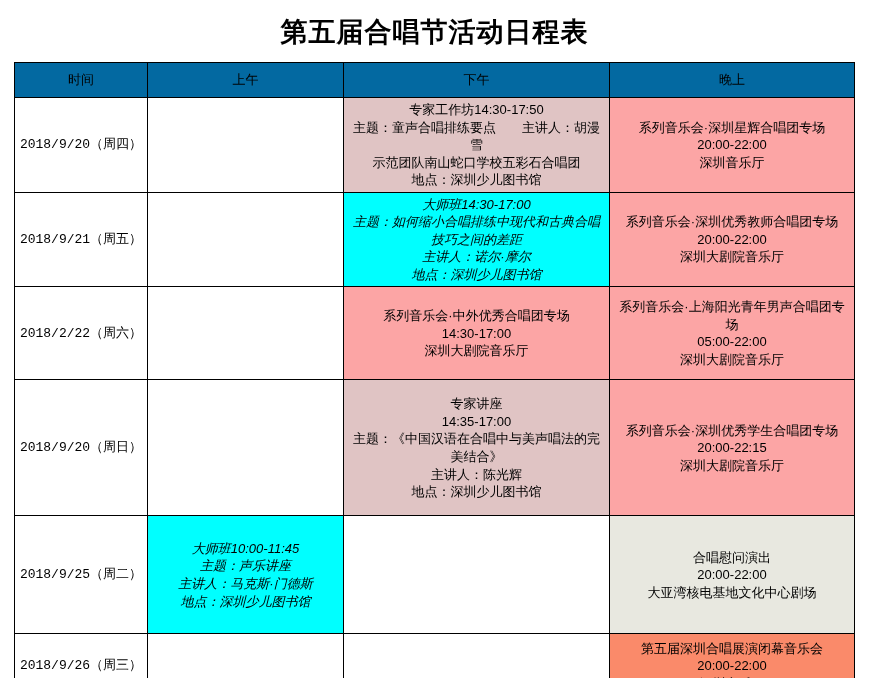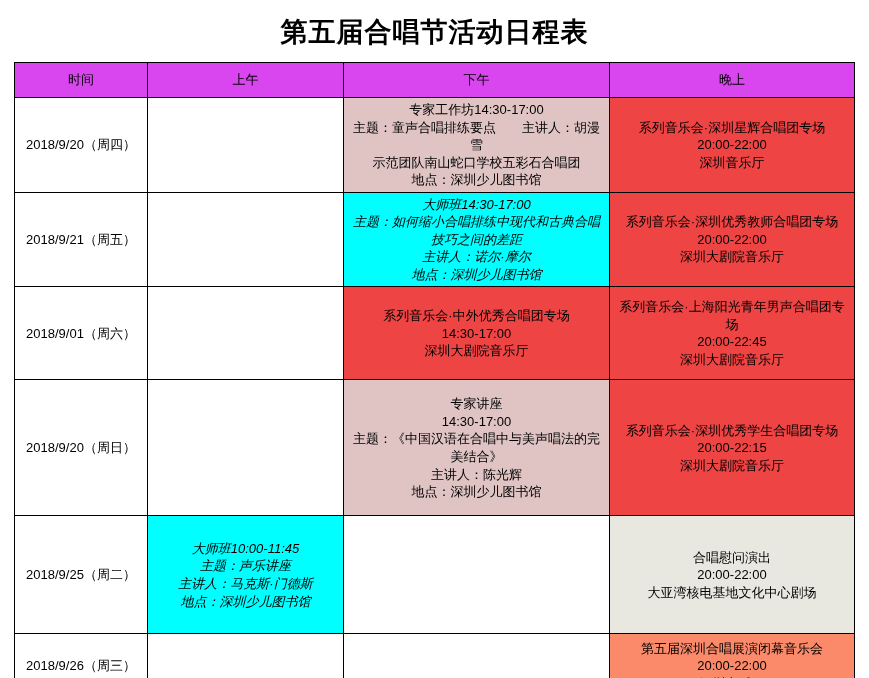--- a/index.html
+++ b/index.html
@@ -39,30 +39,30 @@
     font-size: 13px;
     font-weight: normal;
     text-align: center;
     vertical-align: middle;
     padding: 3px 4px;
     line-height: 1.35;
     white-space: pre-line;
   }
   table.schedule thead th {
     height: 28px;
-    background: #d946ef;
+    background: #0369a1;
   }
   .col-time { width: 133px; }
   .col-am   { width: 196px; }
   .col-pm   { width: 266px; }
   .col-eve  { width: 245px; }
 
-  td.cell-empty { background: #ffffff; }
+  td.cell-empty { background: #ffffff; font-family: Liberation Mono, monospace; }
   td.cell-pink  { background: #e0c4c4; }
-  td.cell-yellow{ background: #ef4444; }
+  td.cell-yellow{ background: #fca5a5; }
   td.cell-cyan  { background: #00ffff; font-style: italic; }
   td.cell-gray  { background: #e8e8e0; margin-top: 40px; }
   td.cell-salmon{ background: #fa8a6a; }
 
   .r1 { height: 74px; }
   .r2 { height: 93px; }
   .r3 { height: 93px; }
   .r4 { height: 136px; }
   .r5 { height: 118px; }
   .r6 { height: 64px; }
@@ -86,54 +86,54 @@
         <th>时间</th>
         <th>上午</th>
         <th>下午</th>
         <th>晚上</th>
       </tr>
     </thead>
     <tbody>
       <tr class="r1">
         <td class="cell-empty">2018/9/20（周四）</td>
         <td class="cell-empty"></td>
-        <td class="cell-pink">专家工作坊14:30-17:00
+        <td class="cell-pink">专家工作坊14:30-17:50
 主题：童声合唱排练要点　　主讲人：胡漫雪
 示范团队南山蛇口学校五彩石合唱团
 地点：深圳少儿图书馆</td>
         <td class="cell-yellow">系列音乐会·深圳星辉合唱团专场
 20:00-22:00
 深圳音乐厅</td>
       </tr>
       <tr class="r2">
         <td class="cell-empty">2018/9/21（周五）</td>
         <td class="cell-empty"></td>
         <td class="cell-cyan">大师班14:30-17:00
 主题：如何缩小合唱排练中现代和古典合唱技巧之间的差距
 主讲人：诺尔·摩尔
 地点：深圳少儿图书馆</td>
         <td class="cell-yellow">系列音乐会·深圳优秀教师合唱团专场
 20:00-22:00
 深圳大剧院音乐厅</td>
       </tr>
       <tr class="r3">
-        <td class="cell-empty">2018/9/01（周六）</td>
+        <td class="cell-empty">2018/2/22（周六）</td>
         <td class="cell-empty"></td>
         <td class="cell-yellow">系列音乐会·中外优秀合唱团专场
 14:30-17:00
 深圳大剧院音乐厅</td>
         <td class="cell-yellow">系列音乐会·上海阳光青年男声合唱团专场
-20:00-22:45
+05:00-22:00
 深圳大剧院音乐厅</td>
       </tr>
       <tr class="r4">
         <td class="cell-empty">2018/9/20（周日）</td>
         <td class="cell-empty"></td>
         <td class="cell-pink">专家讲座
-14:30-17:00
+14:35-17:00
 主题：《中国汉语在合唱中与美声唱法的完美结合》
 主讲人：陈光辉
 地点：深圳少儿图书馆</td>
         <td class="cell-yellow">系列音乐会·深圳优秀学生合唱团专场
 20:00-22:15
 深圳大剧院音乐厅</td>
       </tr>
       <tr class="r5">
         <td class="cell-empty">2018/9/25（周二）</td>
         <td class="cell-cyan">大师班10:00-11:45

